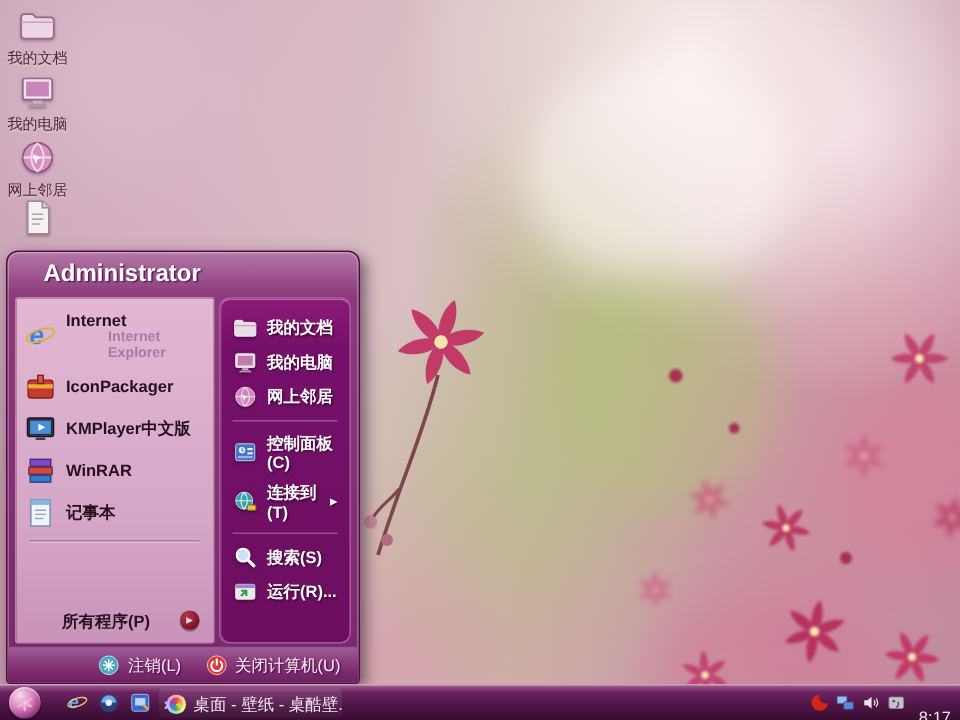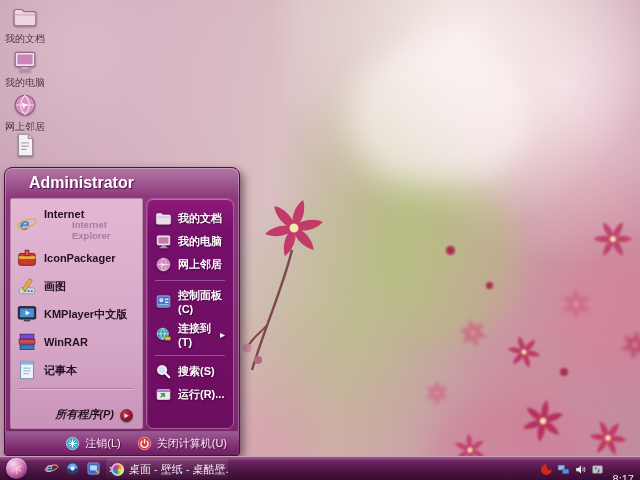--- a/index.html
+++ b/index.html
@@ -43,21 +43,21 @@
   .menu-body { position:absolute; top:30px; bottom:26px; left:5px; right:5px; display:flex; }
   .left-panel { width:133px; background:linear-gradient(180deg,#e3b7d3,#d5a6c6 65%,#c993ba);
     border:1px solid #bختa; border:1px solid #b885ab; border-radius:2px; display:flex; flex-direction:column; padding:6px 3px 4px 3px; }
   .l-item { display:flex; align-items:center; gap:6px; padding:3px 2px; border-radius:2px; cursor:pointer; }
   .licon { width:22px; height:22px; flex:0 0 22px; }
   .licon svg { width:100%; height:100%; }
   .ltxt { display:flex; flex-direction:column; line-height:1.1; }
   .ttl { font-weight:bold; font-size:11px; color:#241020; }
   .sub { font-size:9.5px; color:#aa7ba1; font-weight:bold;margin-left:28px; }
   .ap-sep { height:1px; background:#a97ca0; margin:4px 6px 3px 6px; box-shadow:0 1px 0 rgba(255,255,255,.35); }
-  .ap-row { margin-top:auto; display:flex; align-items:flex-end; justify-content:flex-end; gap:6px; padding:3px 6px 2px 0; cursor:pointer;font-style:italic; }
+  .ap-row { margin-top:auto; display:flex; align-items:flex-start; justify-content:flex-end; gap:20px; padding:3px 6px 2px 0; cursor:pointer; }
   .ap-label { font-weight:bold; font-size:11px; color:#241020; }
   .ap-badge { width:13px; height:13px; border-radius:50%; background:radial-gradient(circle at 35% 30%,#b03a4a,#7c1226 70%);
     color:#ffd7de; font-size:9px; line-height:13px; text-align:center; box-shadow:0 1px 1px rgba(0,0,0,.4); }
   .right-panel { flex:1; margin-left:3px; background:linear-gradient(180deg,#8d1b78,#75106a 14%,#6c0e60 100%);
     border-radius:7px; border:1px solid #a85b98;
     box-shadow:inset 0 1px 0 rgba(255,255,255,.35), inset 1px 0 0 rgba(255,255,255,.12);
     padding:8px 5px; display:flex; flex-direction:column; }
   .r-item { display:flex; align-items:center; gap:6px; padding:3px 3px; color:#fff; font-weight:bold; font-size:11px;
     text-shadow:1px 1px 1px rgba(50,0,45,.7); border-radius:2px; cursor:pointer; }
   .ricon { width:17px; height:17px; flex:0 0 17px; }
@@ -230,35 +230,20 @@
                 <rect x="3" y="7" width="18" height="13" rx="2" fill="#c8392e" stroke="#7e1f18"></rect>
                 <rect x="3" y="10" width="18" height="3" fill="#e8b23a"></rect>
                 <rect x="10" y="3.5" width="4" height="6" fill="#e05548" stroke="#7e1f18"></rect>
               </svg>
           </span>
           <span class="ltxt">
               <span class="ttl">IconPackager</span>
             </span>
         </div>
 
-        <div class="l-item">
-          <span class="licon">
-            <svg viewBox="0 0 24 24">
-                <rect x="3.5" y="14" width="17" height="6.5" rx="2" fill="#d2dae8" stroke="#8898b8"></rect>
-                <path d="M7 15.5 L14.5 4 l3.2 2.2 -7.5 11 z" fill="#e8b23a" stroke="#9a7820" stroke-width=".8"></path>
-                <path d="M7 15.5 l-1.2 5 4.2-2.2 z" fill="#d8c0b0"></path>
-                <circle cx="17.2" cy="17.5" r="1.2" fill="#d04040"></circle>
-                <circle cx="13.6" cy="17.5" r="1.2" fill="#4070d0"></circle>
-                <circle cx="10" cy="17.5" r="1.2" fill="#40a050"></circle>
-              </svg>
-          </span>
-          <span class="ltxt">
-              <span class="ttl">画图</span>
-            </span>
-        </div>
 
         <div class="l-item">
           <span class="licon">
             <svg viewBox="0 0 24 24">
                 <rect x="2.5" y="4" width="19" height="13.5" rx="1.5" fill="#2e3444" stroke="#14182a"></rect>
                 <rect x="4.5" y="6" width="15" height="9.5" fill="#4a90d8"></rect>
                 <path d="M10.5 8.2 l4.8 2.6 -4.8 2.6 z" fill="#ffffff"></path>
                 <rect x="8.5" y="18.2" width="7" height="1.8" fill="#3a4054"></rect>
               </svg>
           </span>

